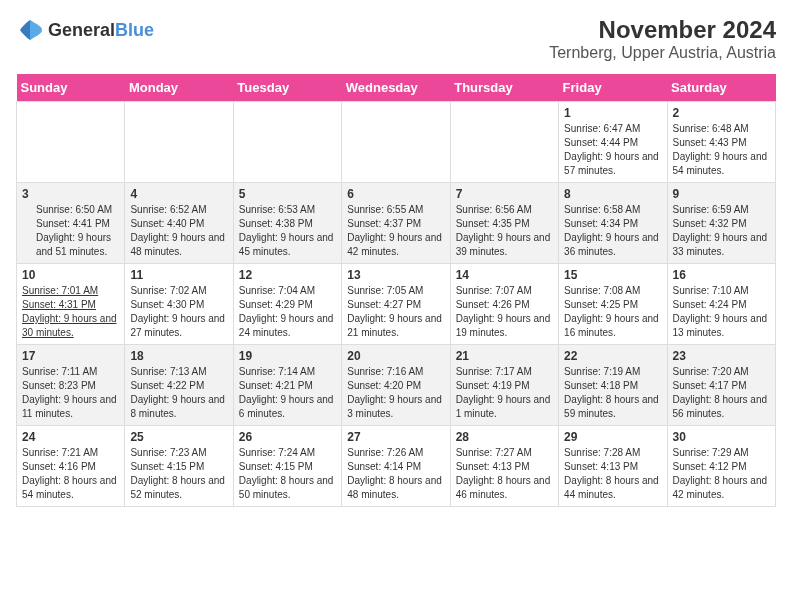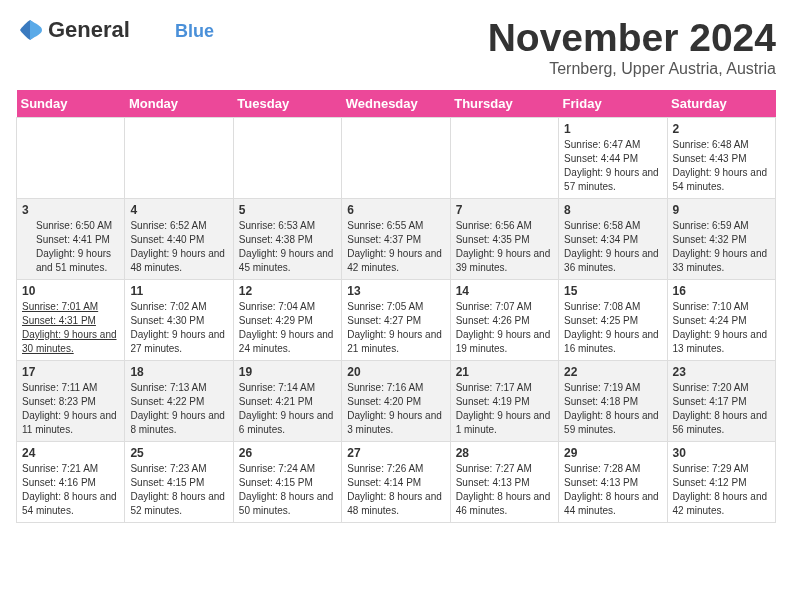--- a/index.html
+++ b/index.html
@@ -15,39 +15,38 @@
       justify-content: space-between;
       align-items: flex-start;
       margin-bottom: 12px;
     }
     .logo {
       display: flex;
       align-items: center;
       gap: 4px;
     }
     .logo-text-general {
-      font-size: 22px;
+      font-size: 18px;
       font-weight: bold;
       color: #333;
     }
     .logo-text-blue {
       font-size: 18px;
       font-weight: bold;
       color: #4a90d9;
-      padding-left: 45px;
     }
     .logo-icon {
       width: 28px;
       height: 28px;
     }
     .title-area {
       text-align: right;
     }
     .month-title {
-      font-size: 39px;
+      font-size: 24px;
       font-weight: bold;
       color: #333;
     }
     .location-subtitle {
       font-size: 16px;
       color: #555;
     }
     table {
       width: 100%;
       border-collapse: collapse;

